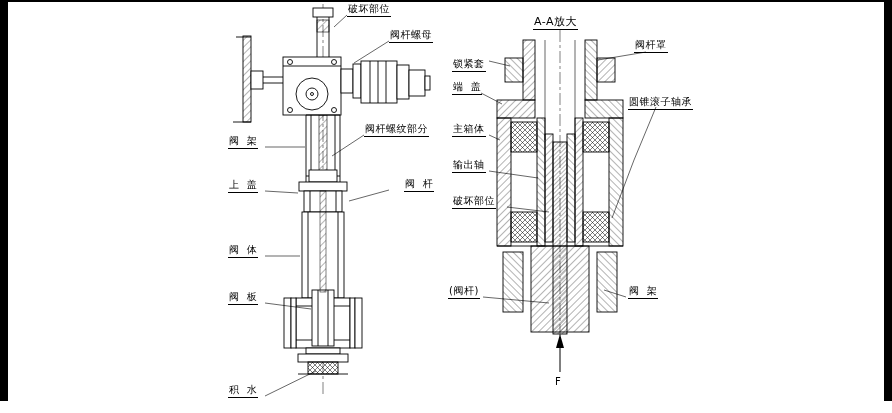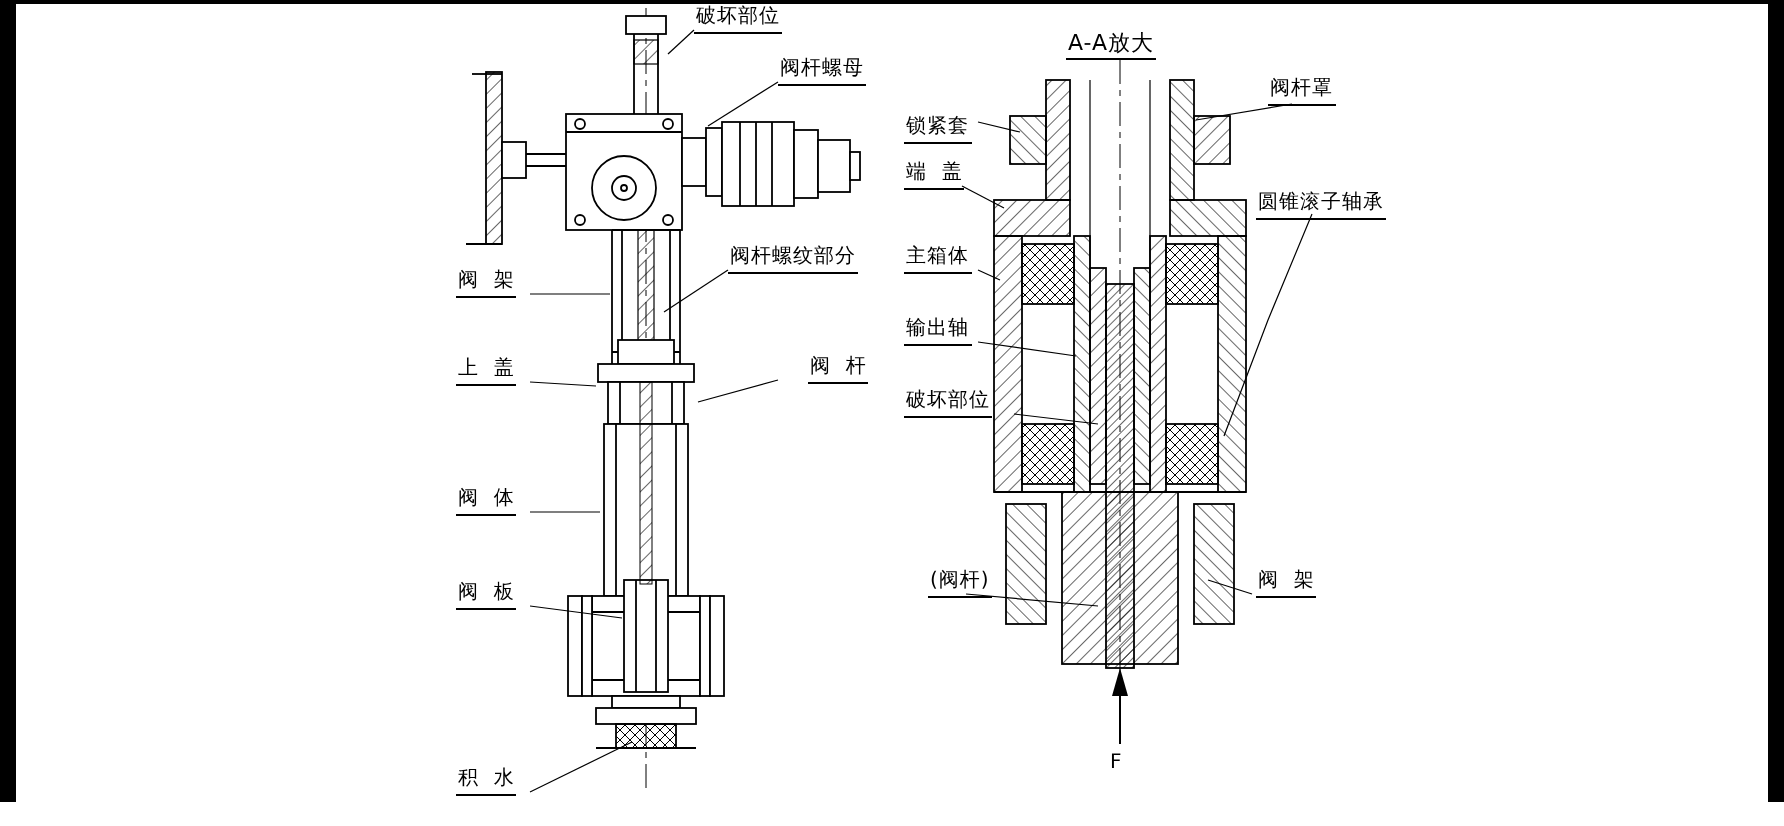--- a/index.html
+++ b/index.html
@@ -227,17 +227,17 @@
   <div class="lbl" style="left:228px; top:384px">积  水</div>
 
   <div class="lbl title" style="left:533px; top:16px">A-A放大</div>
   <div class="lbl" style="left:452px; top:58px">锁紧套</div>
   <div class="lbl" style="left:452px; top:81px">端  盖</div>
   <div class="lbl" style="left:452px; top:123px">主箱体</div>
   <div class="lbl" style="left:452px; top:159px">输出轴</div>
   <div class="lbl" style="left:452px; top:195px">破坏部位</div>
   <div class="lbl" style="left:634px; top:39px">阀杆罩</div>
   <div class="lbl" style="left:628px; top:96px">圆锥滚子轴承</div>
-  <div class="lbl" style="left:464px; top:285px">(阀杆)</div>
+  <div class="lbl" style="left:448px; top:285px">(阀杆)</div>
   <div class="lbl" style="left:628px; top:285px">阀  架</div>
   <div class="lbl nounder" style="left:554px; top:376px">F</div>
 
 </div>
 
 </body></html>

